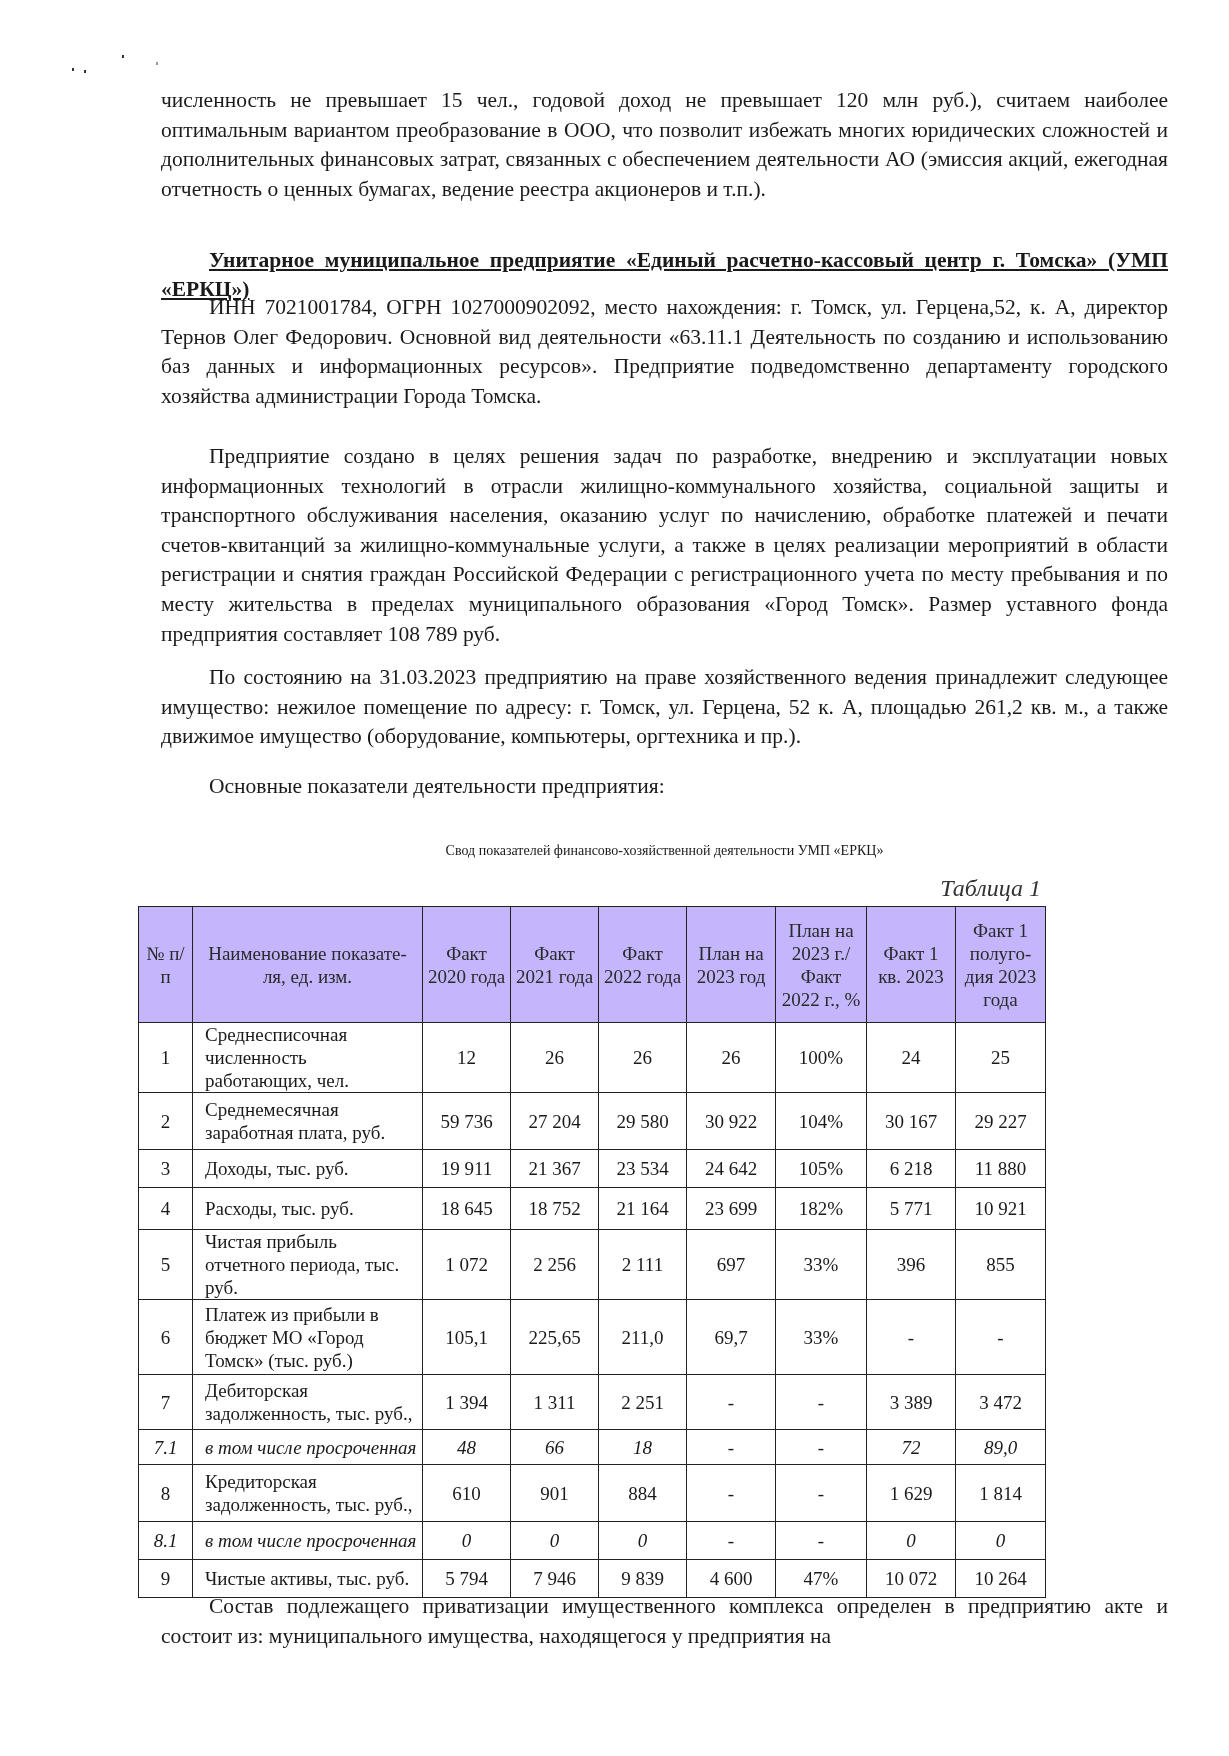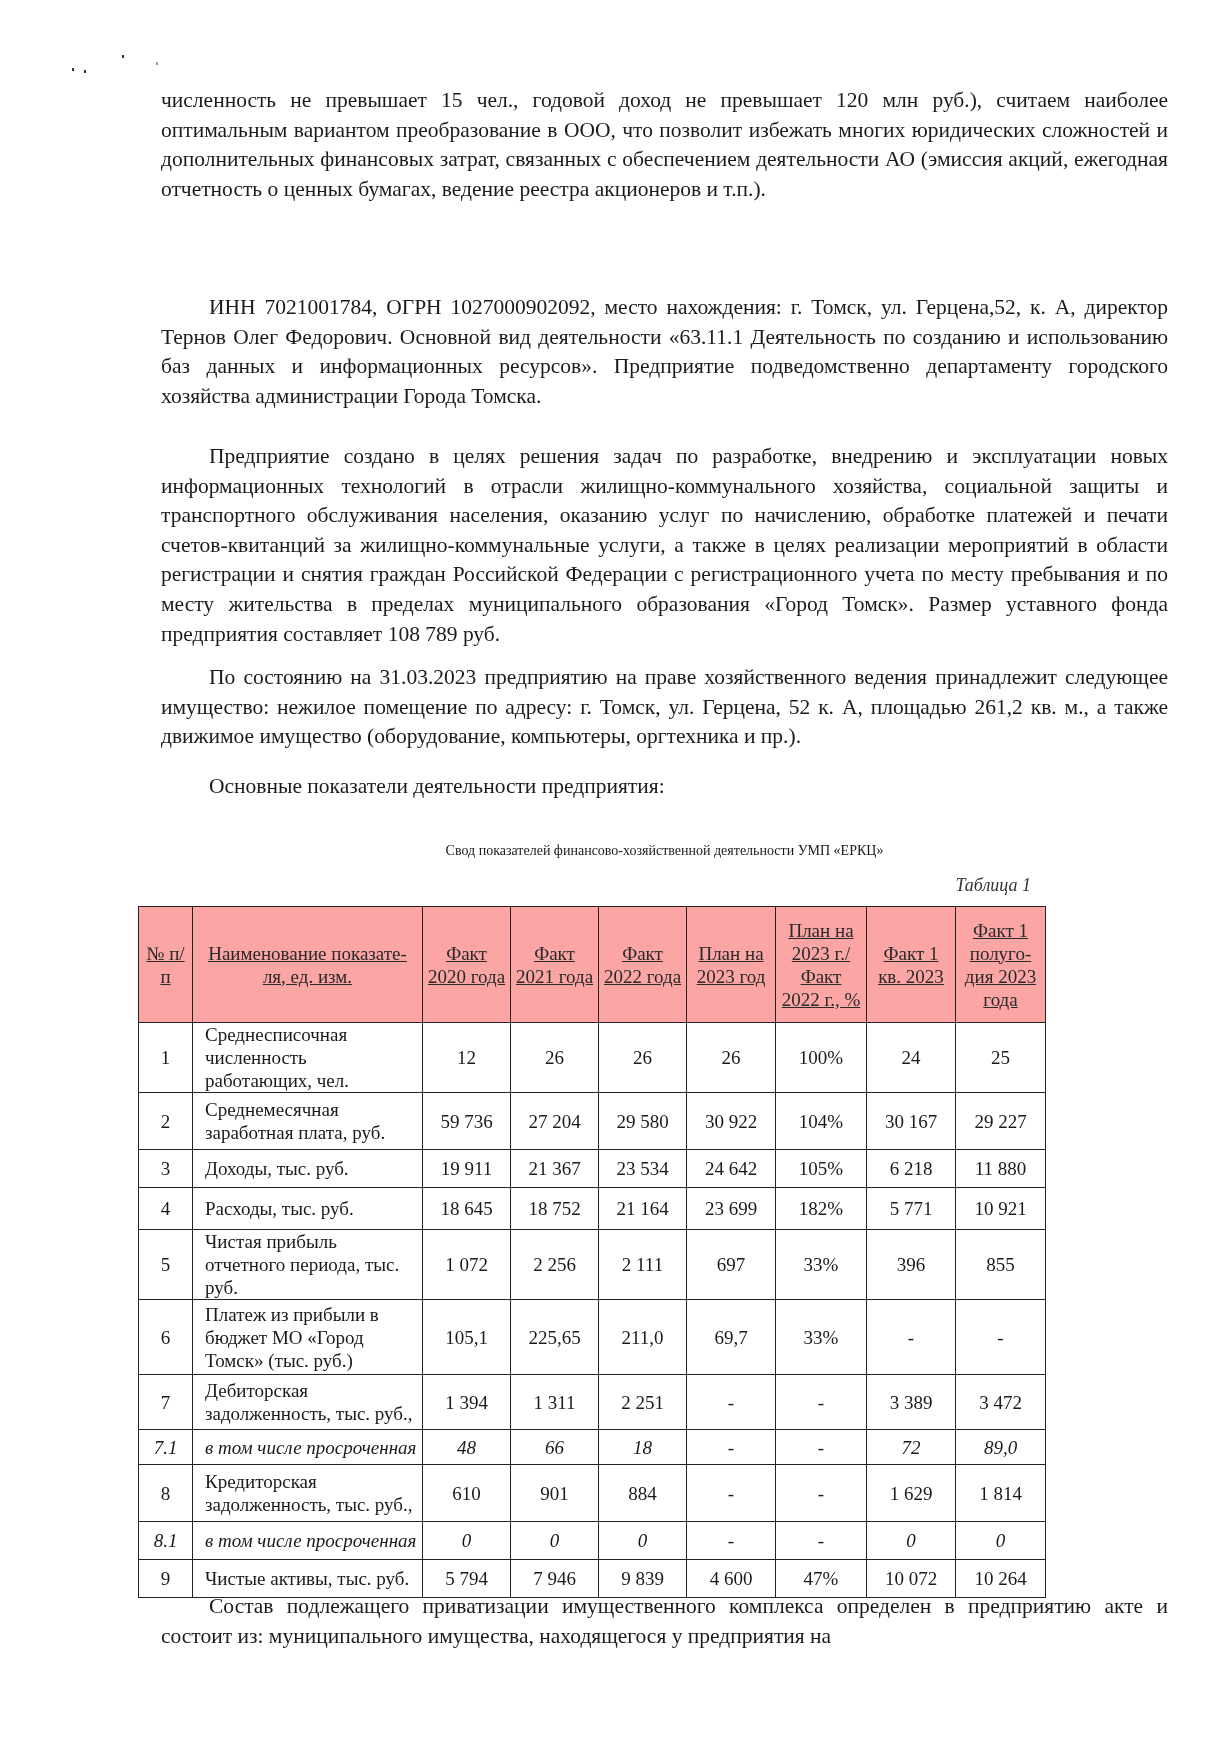--- a/index.html
+++ b/index.html
@@ -7,43 +7,44 @@
          font-family: "Liberation Serif", "DejaVu Serif", serif; color: #1a1a1a; }
   .page { position: absolute; left: 0; top: 0; width: 1093px; height: 1756px; }
   .specks { position: absolute; left: 70px; top: 52px; width: 100px; height: 40px; }
   .speck { position: absolute; width: 2px; height: 3px; background: #333; }
   .p { position: absolute; left: 161px; width: 1007px; font-size: 21.5px; line-height: 29.6px;
        text-align: justify; text-align-last: auto; margin: 0; }
   .heading { position: absolute; left: 161px; width: 1007px; font-size: 21.5px; line-height: 29px;
              font-weight: bold; text-decoration: underline; text-align: justify; margin: 0; }
   .caption { position: absolute; left: 161px; width: 1007px; top: 838px; text-align: center;
              font-size: 14px; line-height: 26px; }
-  .tabno { position: absolute; right: 62px; top: 875px; font-style: italic; font-size: 18px; color: #333; }
+  .tabno { position: absolute; right: 52px; top: 875px; font-style: italic; font-size: 24px; color: #333; }
   table.fin { position: absolute; left: 138px; top: 906px; border-collapse: collapse;
               font-size: 19px; line-height: 23px; table-layout: fixed; }
   table.fin td, table.fin th { border: 1.6px solid #222; text-align: center; vertical-align: middle;
               padding: 0 4px; font-weight: normal; }
-  table.fin th { background: #fca5a5; color: #2a2a2a; text-decoration: underline; }
+  table.fin th { background: #c4b5fd; color: #2a2a2a; }
   table.fin td.name { text-align: left; padding-left: 12px; }
   table.fin tr.sub td { font-style: italic; margin-top: 16px; }
 </style>
 </head>
 <body>
 
 <div class="page">
 
   <div class="specks">
     <span class="speck" style="left:2px;top:16px"></span>
     <span class="speck" style="left:14px;top:18px"></span>
     <span class="speck" style="left:52px;top:3px"></span>
     <span class="speck" style="left:86px;top:10px;opacity:.5"></span>
   </div>
 
   <p class="p" style="top:86px">численность не превышает 15 чел., годовой доход не превышает 120 млн руб.), считаем наиболее оптимальным вариантом преобразование в ООО, что позволит избежать многих юридических сложностей и дополнительных финансовых затрат, связанных с обеспечением деятельности АО (эмиссия акций, ежегодная отчетность о ценных бумагах, ведение реестра акционеров и т.п.).</p>
 
+  <p class="heading" style="top:246px;text-indent:48px">Унитарное муниципальное предприятие «Единый расчетно-кассовый центр г. Томска» (УМП «ЕРКЦ»)</p>
 
   <p class="p" style="top:293px;text-indent:48px">ИНН 7021001784, ОГРН 1027000902092, место нахождения: г. Томск, ул. Герцена,52, к. А, директор Тернов Олег Федорович. Основной вид деятельности «63.11.1 Деятельность по созданию и использованию баз данных и информационных ресурсов». Предприятие подведомственно департаменту городского хозяйства администрации Города Томска.</p>
 
   <p class="p" style="top:442px;text-indent:48px">Предприятие создано в целях решения задач по разработке, внедрению и эксплуатации новых информационных технологий в отрасли жилищно-коммунального хозяйства, социальной защиты и транспортного обслуживания населения, оказанию услуг по начислению, обработке платежей и печати счетов-квитанций за жилищно-коммунальные услуги, а также в целях реализации мероприятий в области регистрации и снятия граждан Российской Федерации с регистрационного учета по месту пребывания и по месту жительства в пределах муниципального образования «Город Томск». Размер уставного фонда предприятия составляет 108 789 руб.</p>
 
   <p class="p" style="top:663px;text-indent:48px">По состоянию на 31.03.2023 предприятию на праве хозяйственного ведения принадлежит следующее имущество: нежилое помещение по адресу: г. Томск, ул. Герцена, 52 к. А, площадью 261,2 кв. м., а также движимое имущество (оборудование, компьютеры, оргтехника и пр.).</p>
 
   <p class="p" style="top:772px;text-indent:48px">Основные показатели деятельности предприятия:</p>
 
   <div class="caption">Свод показателей финансово-хозяйственной деятельности УМП «ЕРКЦ»</div>

